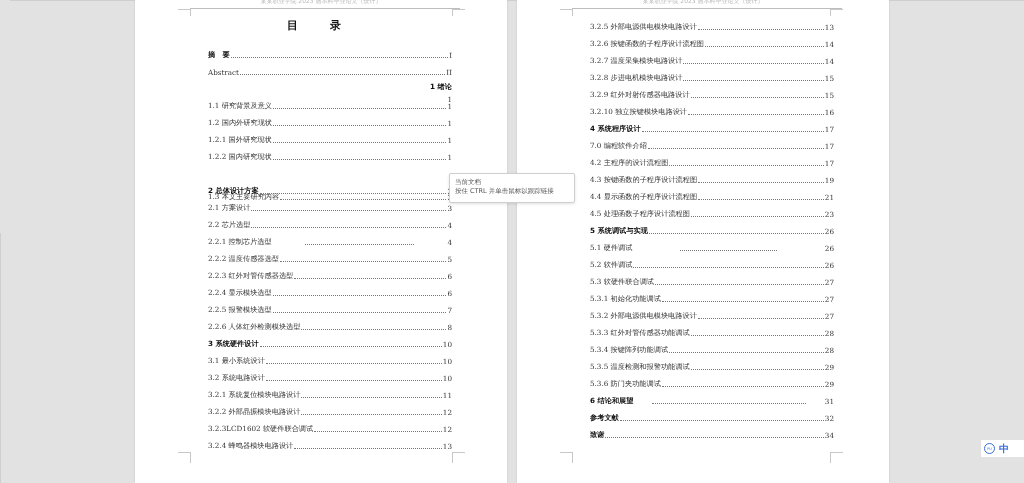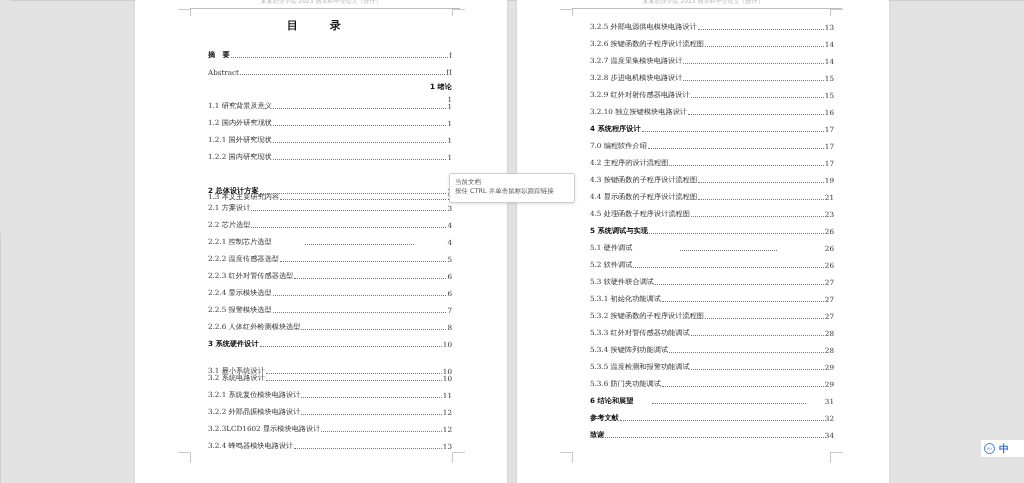--- a/index.html
+++ b/index.html
@@ -156,42 +156,42 @@
       <div class="toc-row" style="top: 272px;">
         <span class="lbl">2.2.6 人体红外检测模块选型</span>
         <span class="dots"></span>
         <span class="pg">8</span>
       </div>
       <div class="toc-row" style="top: 289px;">
         <span class="lbl bold">3 系统硬件设计</span>
         <span class="dots"></span>
         <span class="pg">10</span>
       </div>
-      <div class="toc-row" style="top: 316px; text-align: center;">
+      <div class="toc-row" style="top: 306px; text-align: center;">
         <span class="lbl">3.1 最小系统设计</span>
         <span class="dots"></span>
         <span class="pg">10</span>
       </div>
       <div class="toc-row" style="top: 323px;">
         <span class="lbl">3.2 系统电路设计</span>
         <span class="dots"></span>
         <span class="pg">10</span>
       </div>
       <div class="toc-row" style="top: 340px;">
         <span class="lbl">3.2.1 系统复位模块电路设计</span>
         <span class="dots"></span>
         <span class="pg">11</span>
       </div>
       <div class="toc-row" style="top: 357px;">
         <span class="lbl">3.2.2 外部晶振模块电路设计</span>
         <span class="dots"></span>
         <span class="pg">12</span>
       </div>
       <div class="toc-row" style="top: 374px;">
-        <span class="lbl">3.2.3LCD1602 显示模块电路设计</span>
+        <span class="lbl">3.2.3LCD1602 软硬件联合调试</span>
         <span class="dots"></span>
         <span class="pg">12</span>
       </div>
       <div class="toc-row" style="top: 391px;">
         <span class="lbl">3.2.4 蜂鸣器模块电路设计</span>
         <span class="dots"></span>
         <span class="pg">13</span>
       </div>
     </div>
 </div>
@@ -284,21 +284,21 @@
         <span class="lbl">5.3 软硬件联合调试</span>
         <span class="dots"></span>
         <span class="pg">27</span>
       </div>
       <div class="toc-row" style="top: 272px;">
         <span class="lbl">5.3.1 初始化功能调试</span>
         <span class="dots"></span>
         <span class="pg">27</span>
       </div>
       <div class="toc-row" style="top: 289px;">
-        <span class="lbl">5.3.2 按键函数的子程序设计流程图</span>
+        <span class="lbl">5.3.2 外部电源供电模块电路设计</span>
         <span class="dots"></span>
         <span class="pg">27</span>
       </div>
       <div class="toc-row" style="top: 306px;">
         <span class="lbl">5.3.3 红外对管传感器功能调试</span>
         <span class="dots"></span>
         <span class="pg">28</span>
       </div>
       <div class="toc-row" style="top: 323px; text-align: center;">
         <span class="lbl">5.3.4  按键阵列功能调试</span>

